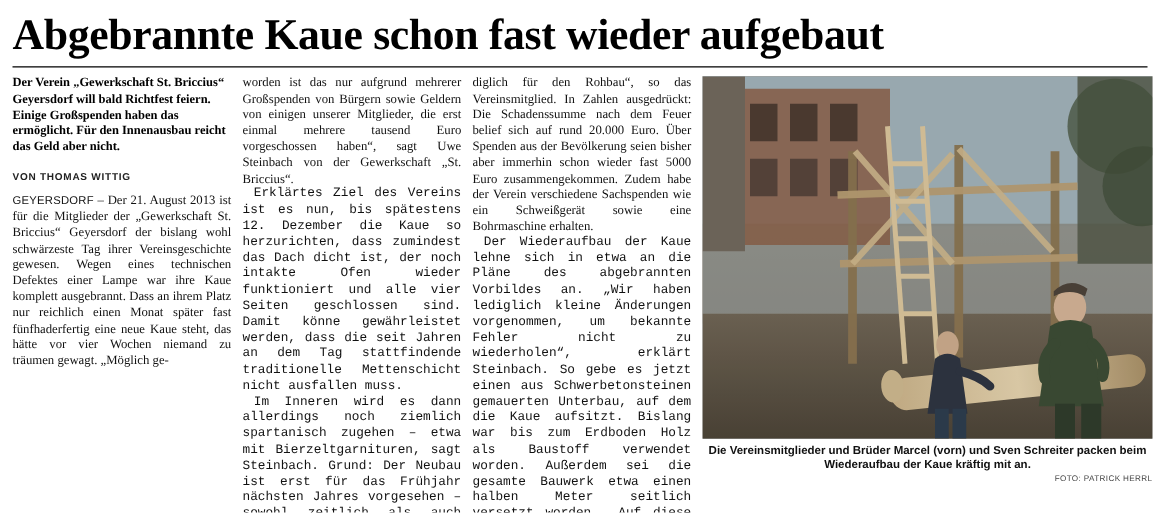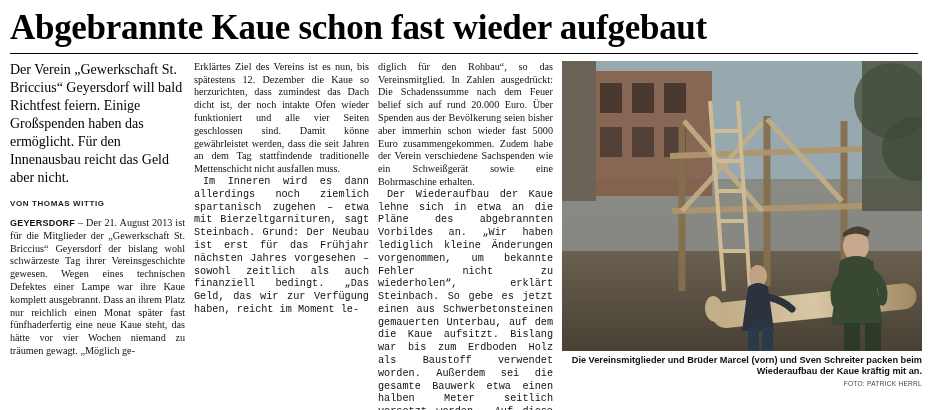--- a/index.html
+++ b/index.html
@@ -43,23 +43,23 @@
   .col {
     width: 175px;
     flex: 0 0 175px;
   }
   .col.wide {
     width: 360px;
     flex: 0 0 360px;
   }
   .lead {
     font-family: "Liberation Serif", serif;
-    font-size: 14px;
+    font-size: 10px;
     line-height: 1.29;
-    font-weight: normal;
+    font-weight: bold;
     color: #000;
     margin: 0 0 10px 0;
   }
   .byline {
     font-family: "Liberation Sans", sans-serif;
     font-size: 8px;
     letter-spacing: 0.6px;
     font-weight: bold;
     color: #222;
     margin: 12px 0 9px 0;
@@ -73,21 +73,21 @@
     hyphens: auto;
     color: #111;
   }
   p.body + p.body {
     text-indent: 9px;
     font-family: Liberation Mono, monospace;
   }
   .dateline {
     font-family: "Liberation Sans", sans-serif;
     font-size: 9px;
-    font-weight: bold;
+    font-weight: normal;
     letter-spacing: 0.2px;
   }
   .photo-wrap {
     position: relative;
     width: 360px;
   }
   .photo {
     position: relative;
     width: 360px;
     height: 290px;
@@ -97,21 +97,21 @@
   .photo svg {
     display: block;
   }
   .caption {
     font-family: "Liberation Sans", sans-serif;
     font-size: 9.2px;
     line-height: 1.25;
     font-weight: bold;
     color: #111;
     margin-top: 4px;
-    text-align: right;
+    text-align: center;
   }
   .credit {
     font-family: "Liberation Sans", sans-serif;
     font-size: 6.5px;
     letter-spacing: 0.3px;
     color: #444;
     text-align: right;
     margin-top: 2px;
     text-transform: uppercase;
   }
@@ -140,20 +140,21 @@
 
   <div class="columns">
 
     <div class="col">
       <div class="lead">Der Verein „Gewerkschaft St. Briccius“ Geyersdorf will bald Richtfest feiern. Einige Großspenden haben das ermöglicht. Für den Innenausbau reicht das Geld aber nicht.</div>
       <div class="byline">VON THOMAS WITTIG</div>
       <p class="body"><span class="dateline">GEYERSDORF</span><span> – Der 21. August 2013 ist für die Mitglieder der „Gewerkschaft St. Briccius“ Geyersdorf der bislang wohl schwärzeste Tag ihrer Vereinsgeschichte gewesen. Wegen eines technischen Defektes einer Lampe war ihre Kaue komplett ausgebrannt. Dass an ihrem Platz nur reichlich einen Monat später fast fünfhaderfertig eine neue Kaue steht, das hätte vor vier Wochen niemand zu träumen gewagt. „Möglich ge-</span></p>
     </div>
 
     <div class="col">
+      <p class="body">worden ist das nur aufgrund mehrerer Großspenden von Bürgern sowie Geldern von einigen unserer Mitglieder, die erst einmal mehrere tausend Euro vorgeschossen haben“, sagt Uwe Steinbach von der Gewerkschaft „St. Briccius“.</p>
       <p class="body">Erklärtes Ziel des Vereins ist es nun, bis spätestens 12. Dezember die Kaue so herzurichten, dass zumindest das Dach dicht ist, der noch intakte Ofen wieder funktioniert und alle vier Seiten geschlossen sind. Damit könne gewährleistet werden, dass die seit Jahren an dem Tag stattfindende traditionelle Mettenschicht nicht ausfallen muss.</p>
       <p class="body">Im Inneren wird es dann allerdings noch ziemlich spartanisch zugehen – etwa mit Bierzeltgarnituren, sagt Steinbach. Grund: Der Neubau ist erst für das Frühjahr nächsten Jahres vorgesehen – sowohl zeitlich als auch finanziell bedingt. „Das Geld, das wir zur Verfügung haben, reicht im Moment le-</p>
     </div>
 
     <div class="col">
       <p class="body">diglich für den Rohbau“, so das Vereinsmitglied. In Zahlen ausgedrückt: Die Schadenssumme nach dem Feuer belief sich auf rund 20.000 Euro. Über Spenden aus der Bevölkerung seien bisher aber immerhin schon wieder fast 5000 Euro zusammengekommen. Zudem habe der Verein verschiedene Sachspenden wie ein Schweißgerät sowie eine Bohrmaschine erhalten.</p>
       <p class="body">Der Wiederaufbau der Kaue lehne sich in etwa an die Pläne des abgebrannten Vorbildes an. „Wir haben lediglich kleine Änderungen vorgenommen, um bekannte Fehler nicht zu wiederholen“, erklärt Steinbach. So gebe es jetzt einen aus Schwerbetonsteinen gemauerten Unterbau, auf dem die Kaue aufsitzt. Bislang war bis zum Erdboden Holz als Baustoff verwendet worden. Außerdem sei die gesamte Bauwerk etwa einen halben Meter seitlich versetzt worden. „Auf diese Weise haben wir den Schornstein mehr ins Innere der</p>
     </div>
 
     <div class="col wide photo-wrap">

